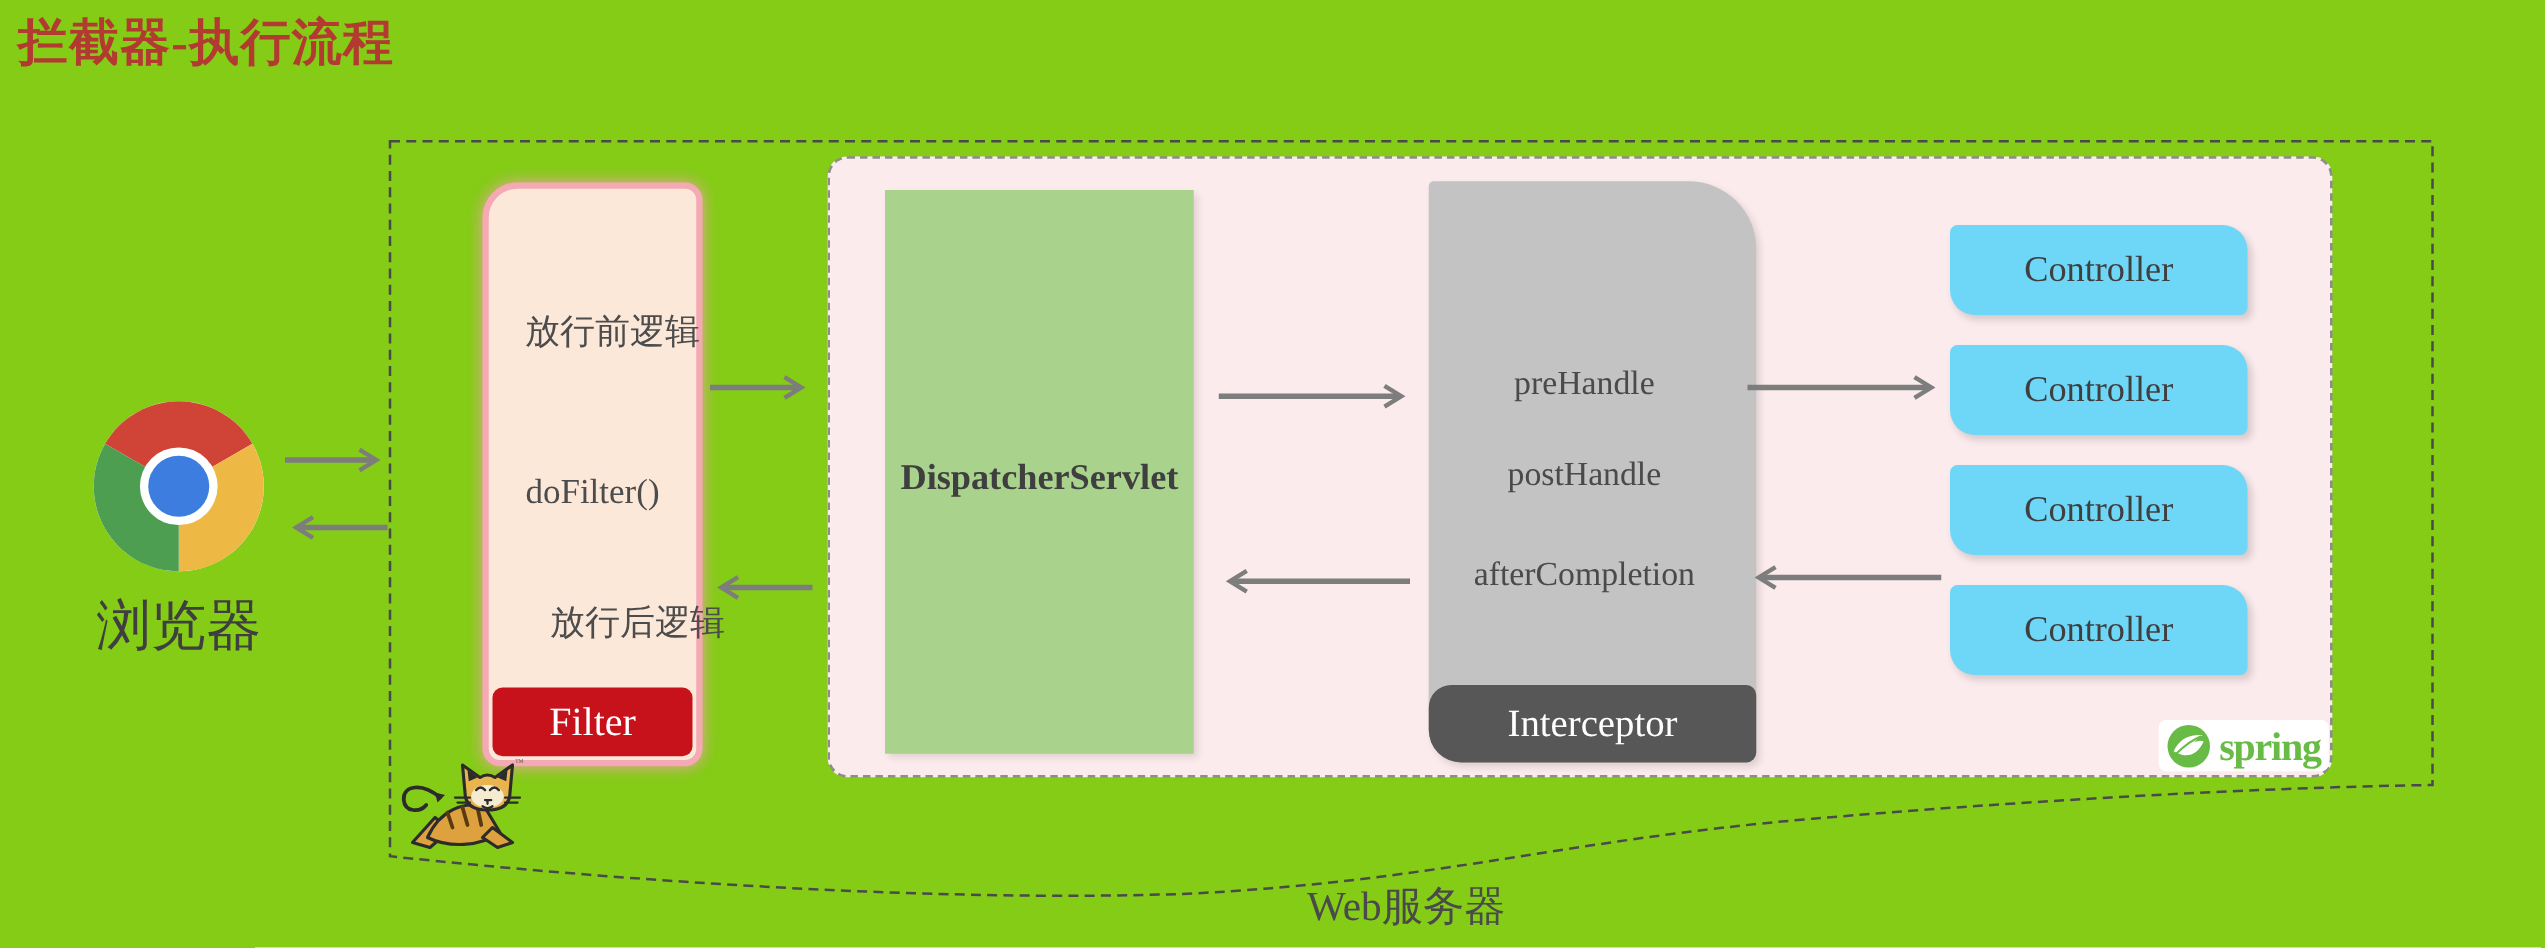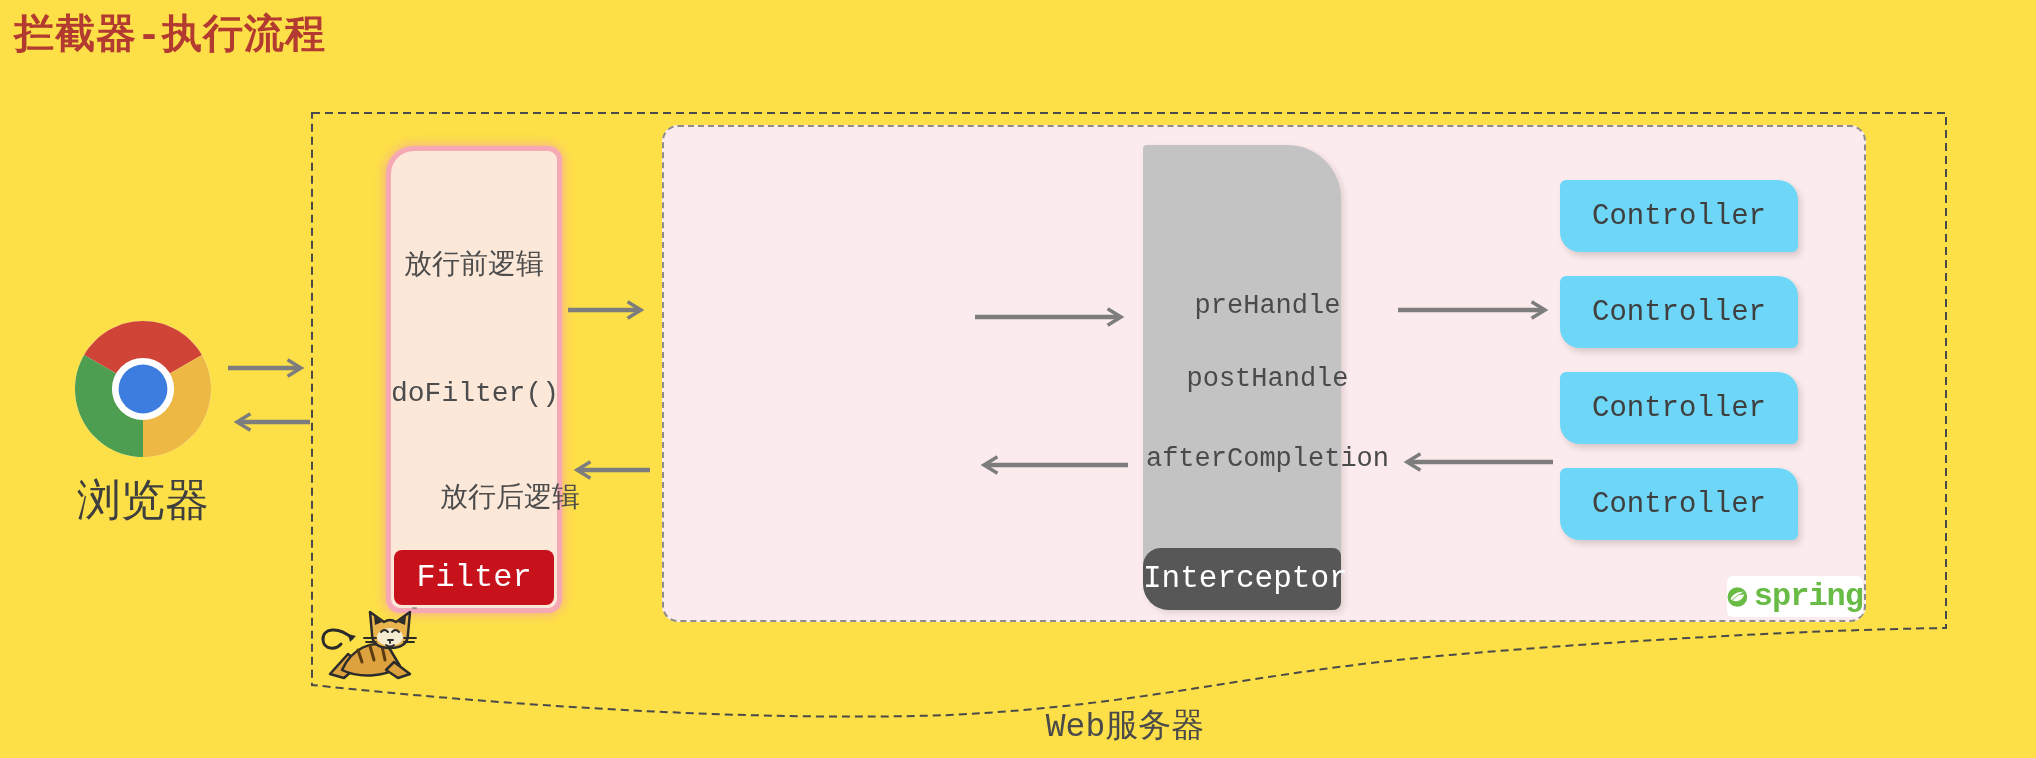--- a/index.html
+++ b/index.html
@@ -1,18 +1,18 @@
 <!DOCTYPE html>
 <html><head>
 <meta charset="utf-8">
 <style>
   html,body{margin:0;padding:0;background:#fff;}
   #canvas{
-    position:relative;width:2036px;height:758px;background:#fde047;overflow:hidden;
-    font-family:Liberation Mono, monospace;color:#474747;
+    position:relative;width:2036px;height:758px;background:#84cc16;overflow:hidden;
+    font-family:Liberation Serif, serif;color:#474747;
   }
   .abs{position:absolute;}
 
   
   #title{left:14px;top:6px;font-size:40px;font-weight:bold;color:#b23a31;letter-spacing:1px;}
 
   
   svg.layer{position:absolute;left:0;top:0;pointer-events:none;}
 
   
@@ -37,21 +37,21 @@
   
   #dispatcher-box{
     left:708px;top:152px;width:247px;height:451px;background:#a9d28c;
     box-shadow:3px 3px 6px rgba(0,0,0,.12);
   }
   #dispatcher-label{left:0;top:213px;width:247px;height:34px;line-height:34px;
     font-size:29px;font-weight:bold;color:#3f3f3f;text-align:center;}
 
   
   #interceptor-box{
-    left:1143px;top:145px;width:198px;height:465px;background:#c3c3c3;
+    left:1143px;top:145px;width:262px;height:465px;background:#c3c3c3;
     border-radius:4px 54px 8px 26px;
     box-shadow:3px 3px 6px rgba(0,0,0,.12);
   }
   .interceptor-method{left:0;width:249px;height:32px;line-height:32px;font-size:27px;color:#4a4a4a;text-align:center;}
   #interceptor-label{
     left:0;right:0;bottom:0;height:62px;line-height:62px;background:#575757;color:#fff;
     font-size:31px;text-align:center;border-radius:18px 8px 8px 26px;
   }
 
   
@@ -97,26 +97,29 @@
     <circle cx="50" cy="50" r="46" fill="#ffffff"></circle>
     <path d="M50 50 L10.2 27 A46 46 0 0 1 89.8 27 Z" fill="#cf4436"></path>
     <path d="M50 50 L89.8 27 A46 46 0 0 1 50 96 Z" fill="#edb843"></path>
     <path d="M50 50 L50 96 A46 46 0 0 1 10.2 27 Z" fill="#4d9e50"></path>
     <circle cx="50" cy="50" r="21" fill="#ffffff"></circle>
     <circle cx="50" cy="50" r="16.5" fill="#3e7de0"></circle>
   </svg>
   <div id="browser-label" class="abs">浏览器</div>
 
   <div id="filter-box" class="abs">
-    <div class="abs filter-step" style="top:100px;">放行前逻辑</div>
+    <div class="abs filter-step" style="top:100px;padding-left:16px;">放行前逻辑</div>
     <div class="abs filter-step" style="top:228px;">doFilter()</div>
     <div class="abs filter-step" style="top:333px;padding-left:36px;">放行后逻辑</div>
     <div id="filter-label" class="abs">Filter</div>
   </div>
 
+  <div id="dispatcher-box" class="abs">
+    <div id="dispatcher-label" class="abs">DispatcherServlet</div>
+  </div>
 
   <div id="interceptor-box" class="abs">
     <div class="abs interceptor-method" style="top:145px;">preHandle</div>
     <div class="abs interceptor-method" style="top:218px;">postHandle</div>
     <div id="interceptor-label" class="abs">Interceptor</div>
     <div class="abs interceptor-method" style="top:298px;">afterCompletion</div>
   </div>
 
   <div class="abs controller-box" style="top:180px;">Controller</div>
   <div class="abs controller-box" style="top:276px;">Controller</div>

